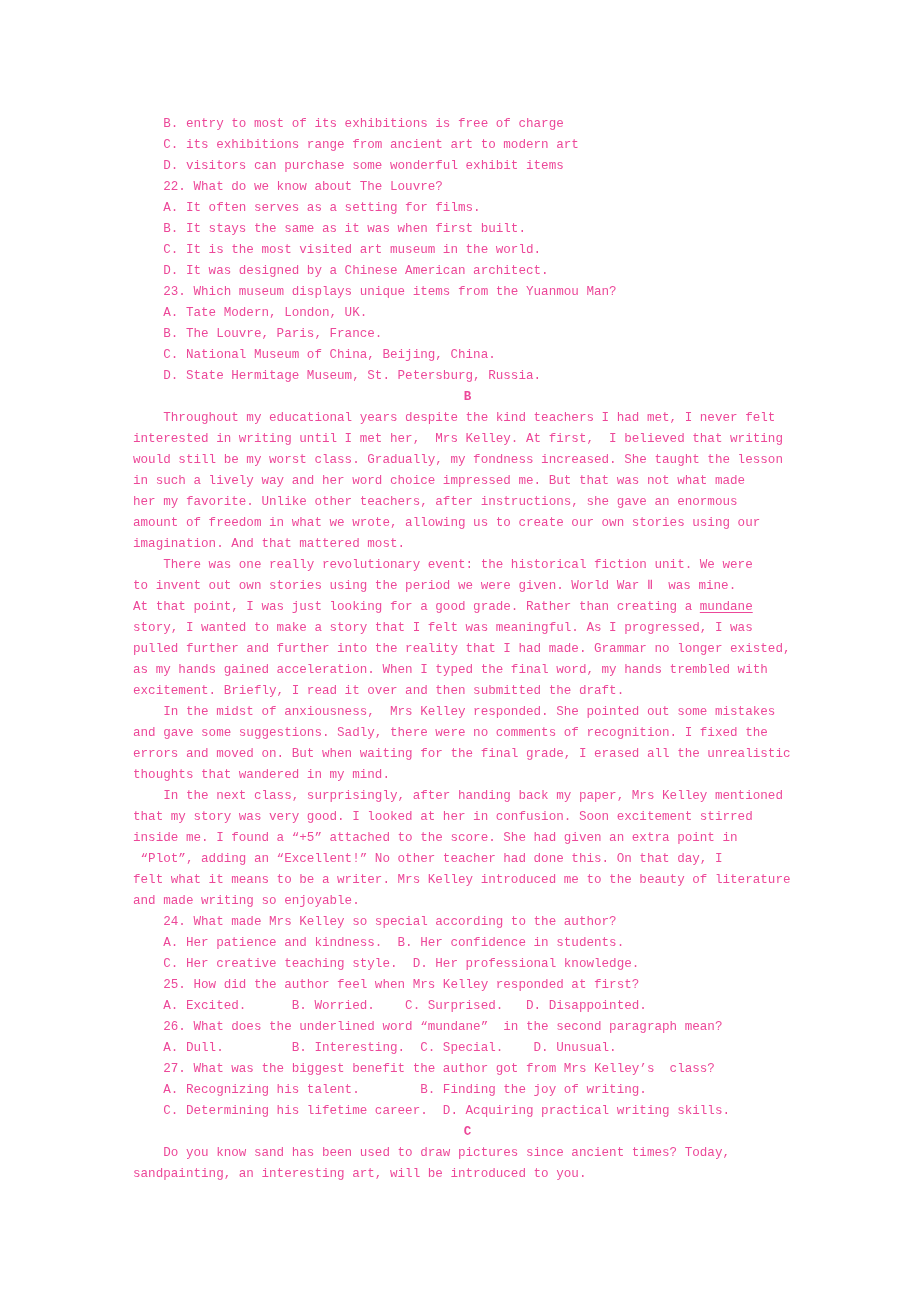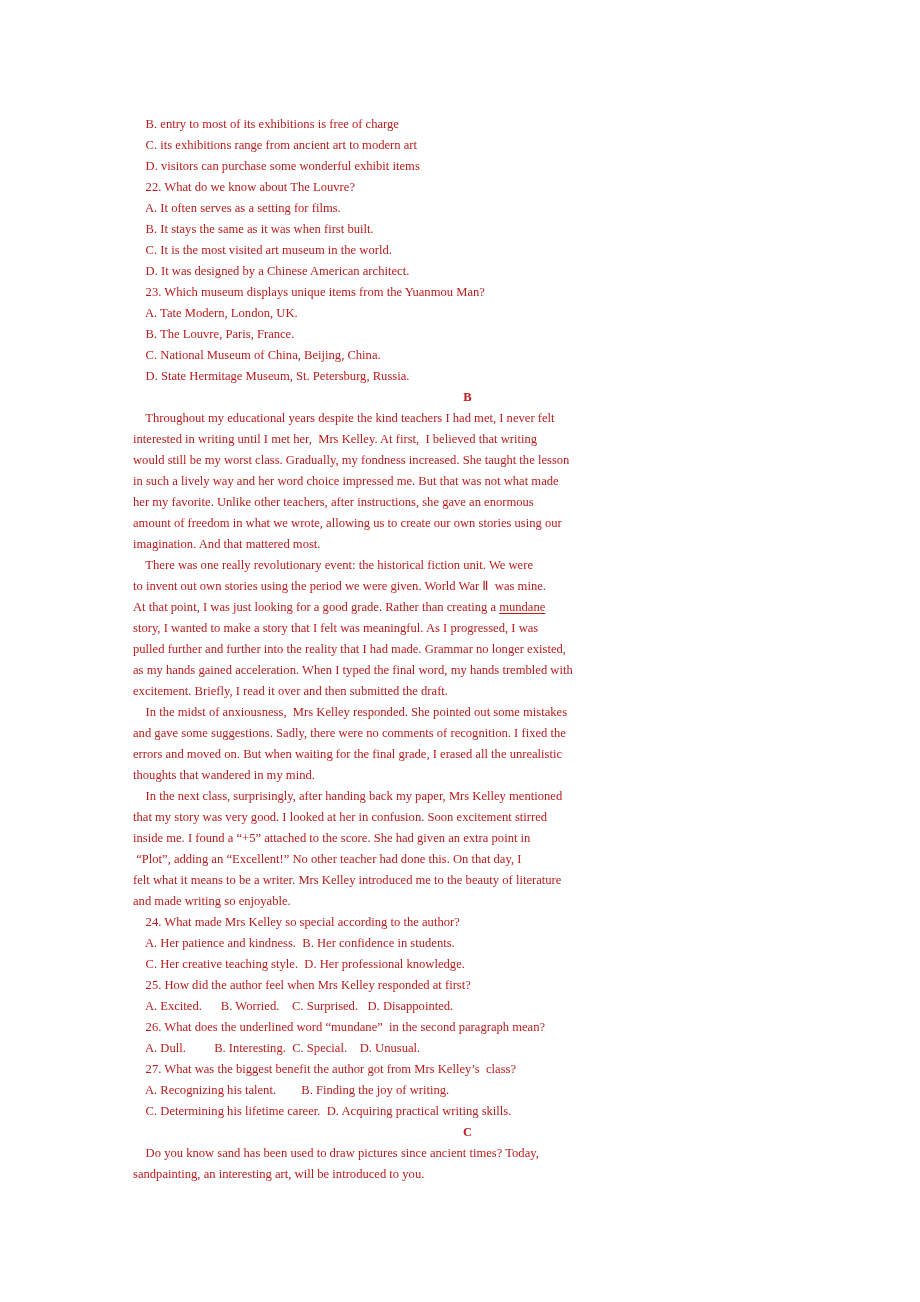--- a/index.html
+++ b/index.html
@@ -11,25 +11,25 @@
     position: relative;
     width: 920px;
     height: 1302px;
     background: #ffffff;
     box-sizing: border-box;
     padding: 114px 118px 0 133px;
     overflow: hidden;
     color: #000000;
   }
   .doc {
-    font-family: Liberation Serif, serif;
+    font-family: Liberation Mono, monospace;
     font-size: 12.6px;
     line-height: 21px;
     white-space: pre;
-    color: #b91c1c;
+    color: #ec4899;
   }
   .line {
     height: 21px;
   }
   .line.center {
     text-align: center;
     font-weight: bold;
   }
   .u {
     text-decoration: underline;

